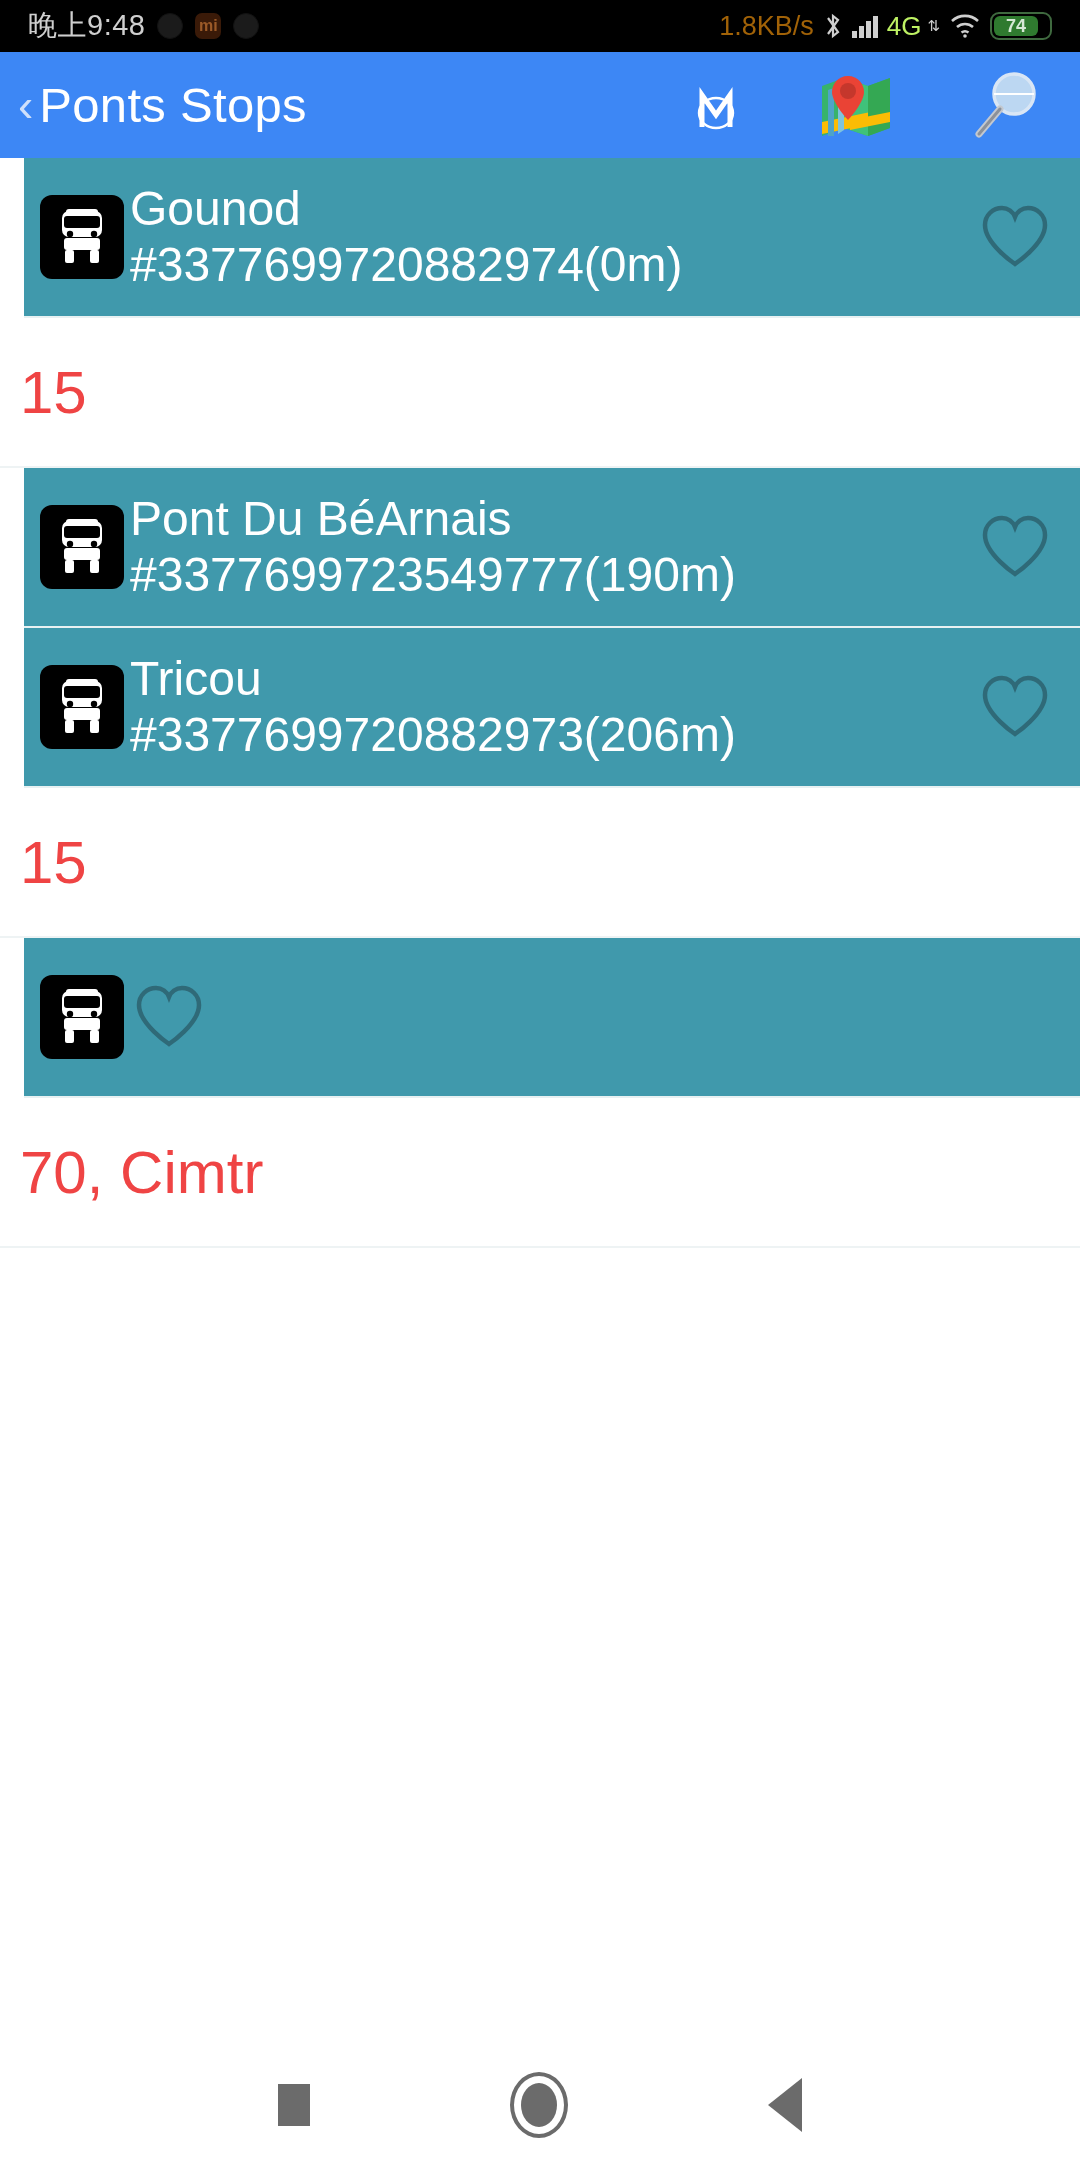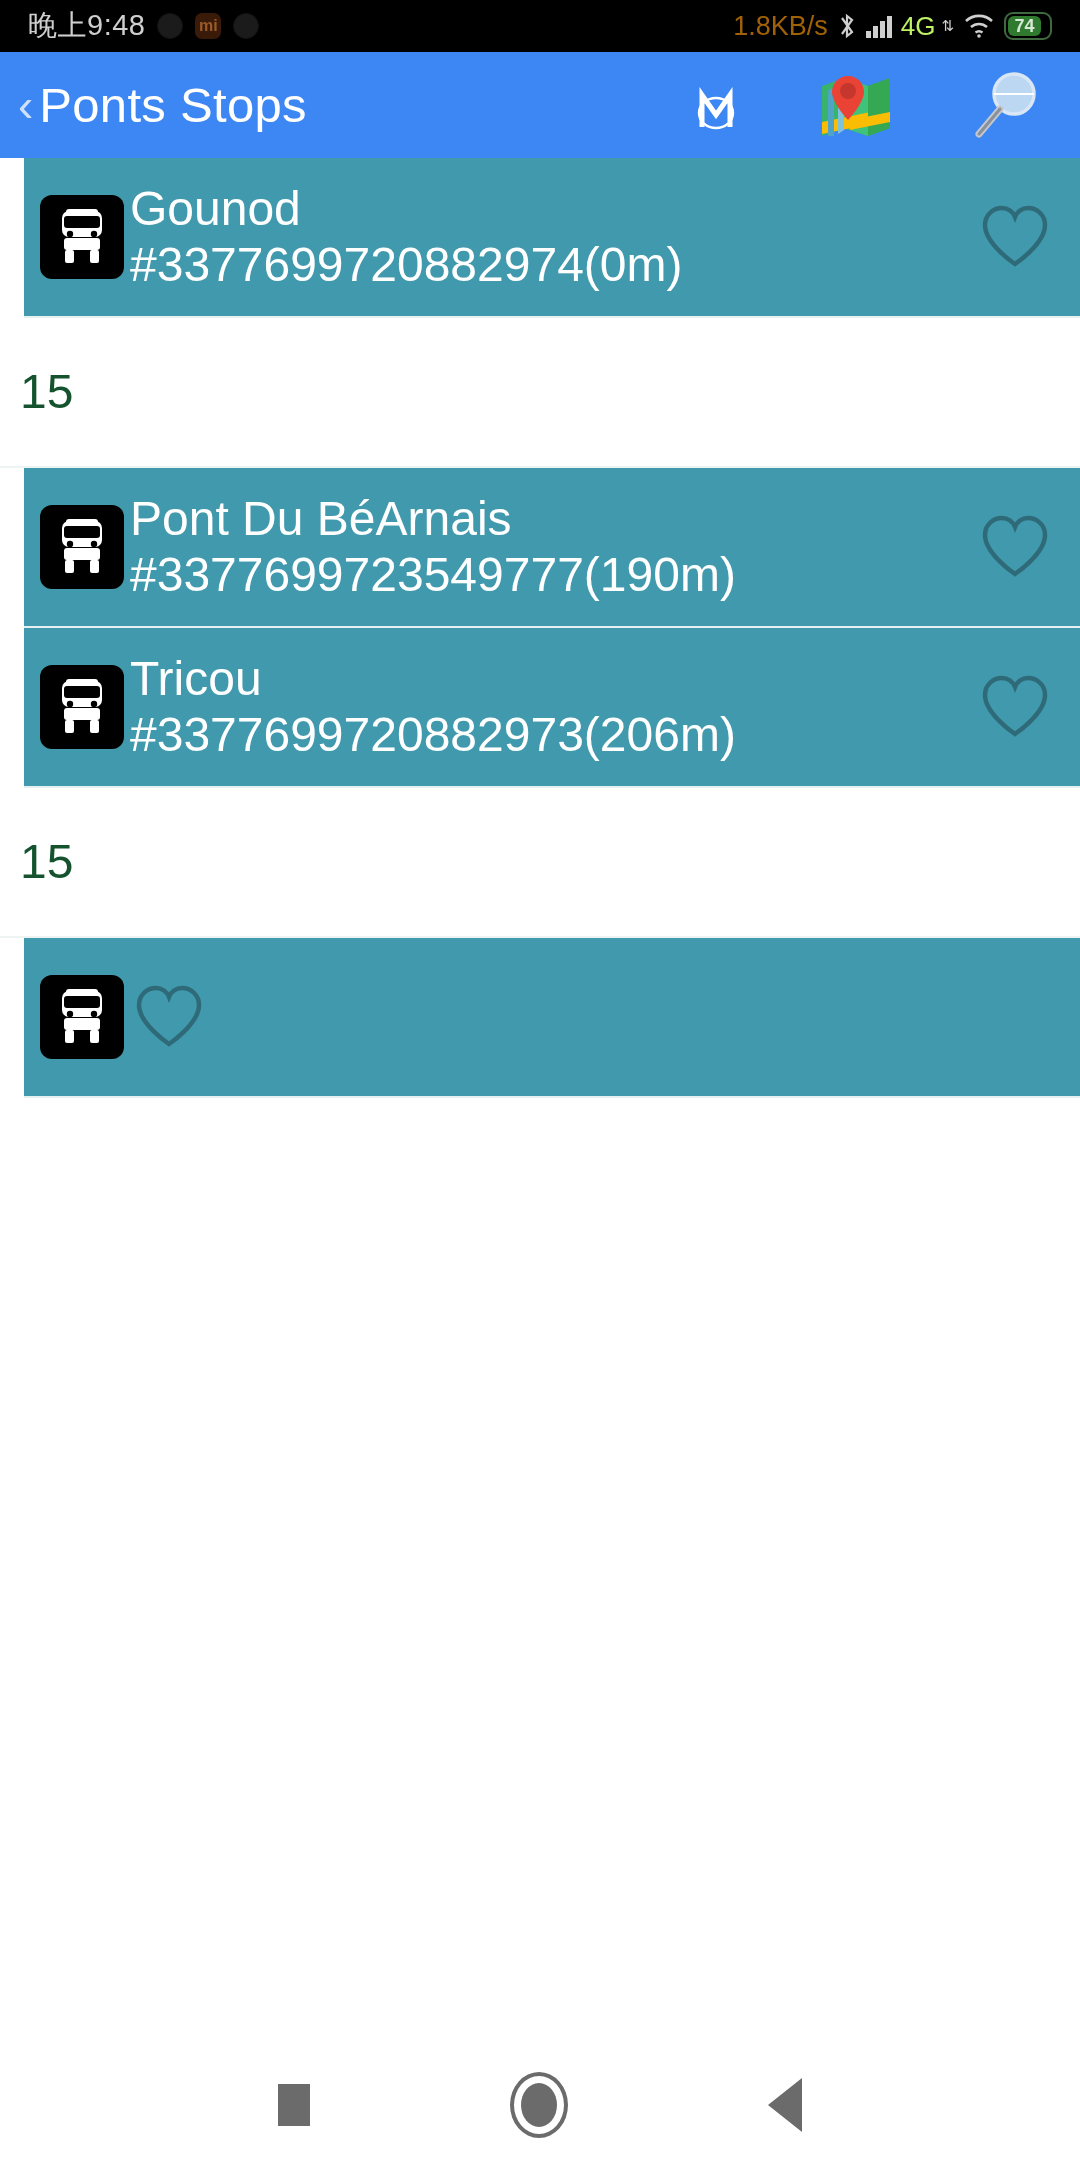--- a/index.html
+++ b/index.html
@@ -32,21 +32,21 @@
     display:flex; align-items:center; justify-content:center;
     font-size:16px; color:#9b5a28; font-weight:bold;
   }
   .sb-spacer{ flex:1 1 auto; }
   .sb-right{ display:flex; align-items:center; gap:9px; }
   .sb-speed{ font-size:27px; color:#a16207; }
   .sb-ico{ display:flex; align-items:center; }
   .sb-4g{ font-size:26px; color:#bef264; }
   .sb-4garrow{ font-size:15px; color:#cfcfcf; margin-left:-3px;}
   .sb-batt{
-    width:48px; height:28px; border:2px solid #3f6a3f; border-radius:9px;
+    width:62px; height:28px; border:2px solid #3f6a3f; border-radius:9px;
     display:flex; align-items:center; padding:2px;
     position:relative;
   }
   .sb-batt-fill{
     background:#2f7a2f; height:100%; width:82%; border-radius:6px;
     display:flex; align-items:center; justify-content:center;
     font-size:18px; color:#d6e8d6; font-weight:bold;
   }
   .bars{ display:flex; align-items:flex-end; gap:2px; height:24px; }
   .bars i{ display:block; width:5px; background:#cfcfcf; }
@@ -111,21 +111,21 @@
   }
   .heart svg{ width:70px; height:66px; }
 
   .route-row{
     background:#ffffff;
     min-height:150px;
     display:flex; align-items:center;
     padding:18px 20px;
     border-bottom:2px solid #eef3f4;
   }
-  .route-text{ font-size:48px; color:#14532d; line-height:1.15; }
+  .route-text{ font-size:60px; color:#ef4444; line-height:1.15; }
 
   
   .navbar{
     position:absolute; left:0; bottom:0;
     width:1080px; height:110px;
     background:#ffffff;
     display:flex; align-items:center; justify-content:center;
     gap:200px;
   }
   .nav-square{ width:32px; height:42px; background:#6b6b6b; }
@@ -310,20 +310,23 @@
           <rect x="9" y="42" width="9" height="13" rx="2" fill="#ffffff"></rect>
           <rect x="34" y="42" width="9" height="13" rx="2" fill="#ffffff"></rect>
         </svg>
       </span>
       <span class="heart">
         <svg viewBox="0 0 70 66">
           <path d="M35 60 C35 60 5 40 5 21 C5 11 13 4 22 4 C28 4 33 8 35 13 C37 8 42 4 48 4 C57 4 65 11 65 21 C65 40 35 60 35 60 Z" fill="none" stroke="#2f6a78" stroke-width="4.5"></path>
         </svg>
       </span>
     </div>
+    <div class="route-row">
+      <span class="route-text">70, Cimtr</span>
+    </div>
   </div>
 
 <div class="navbar">
   <span class="nav-square"></span>
   <span class="nav-circle">
       <span></span>
     </span>
   <span class="nav-back"></span>
 </div>
 

